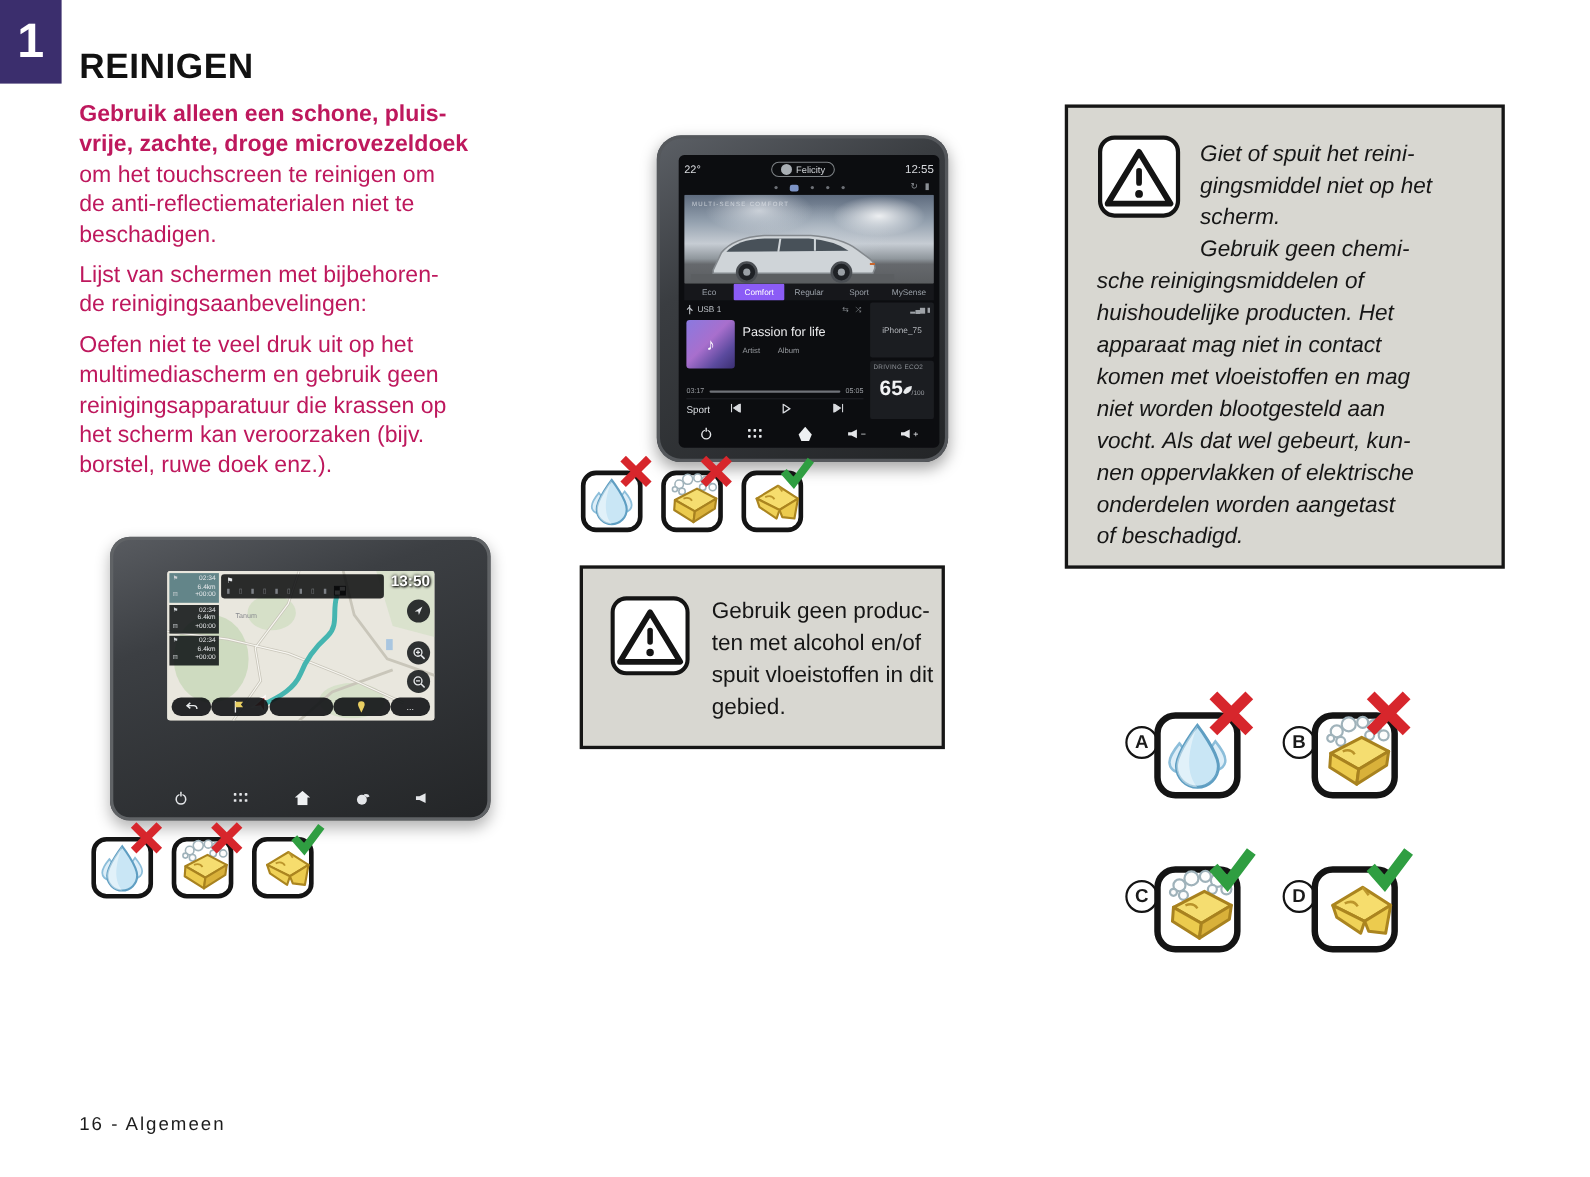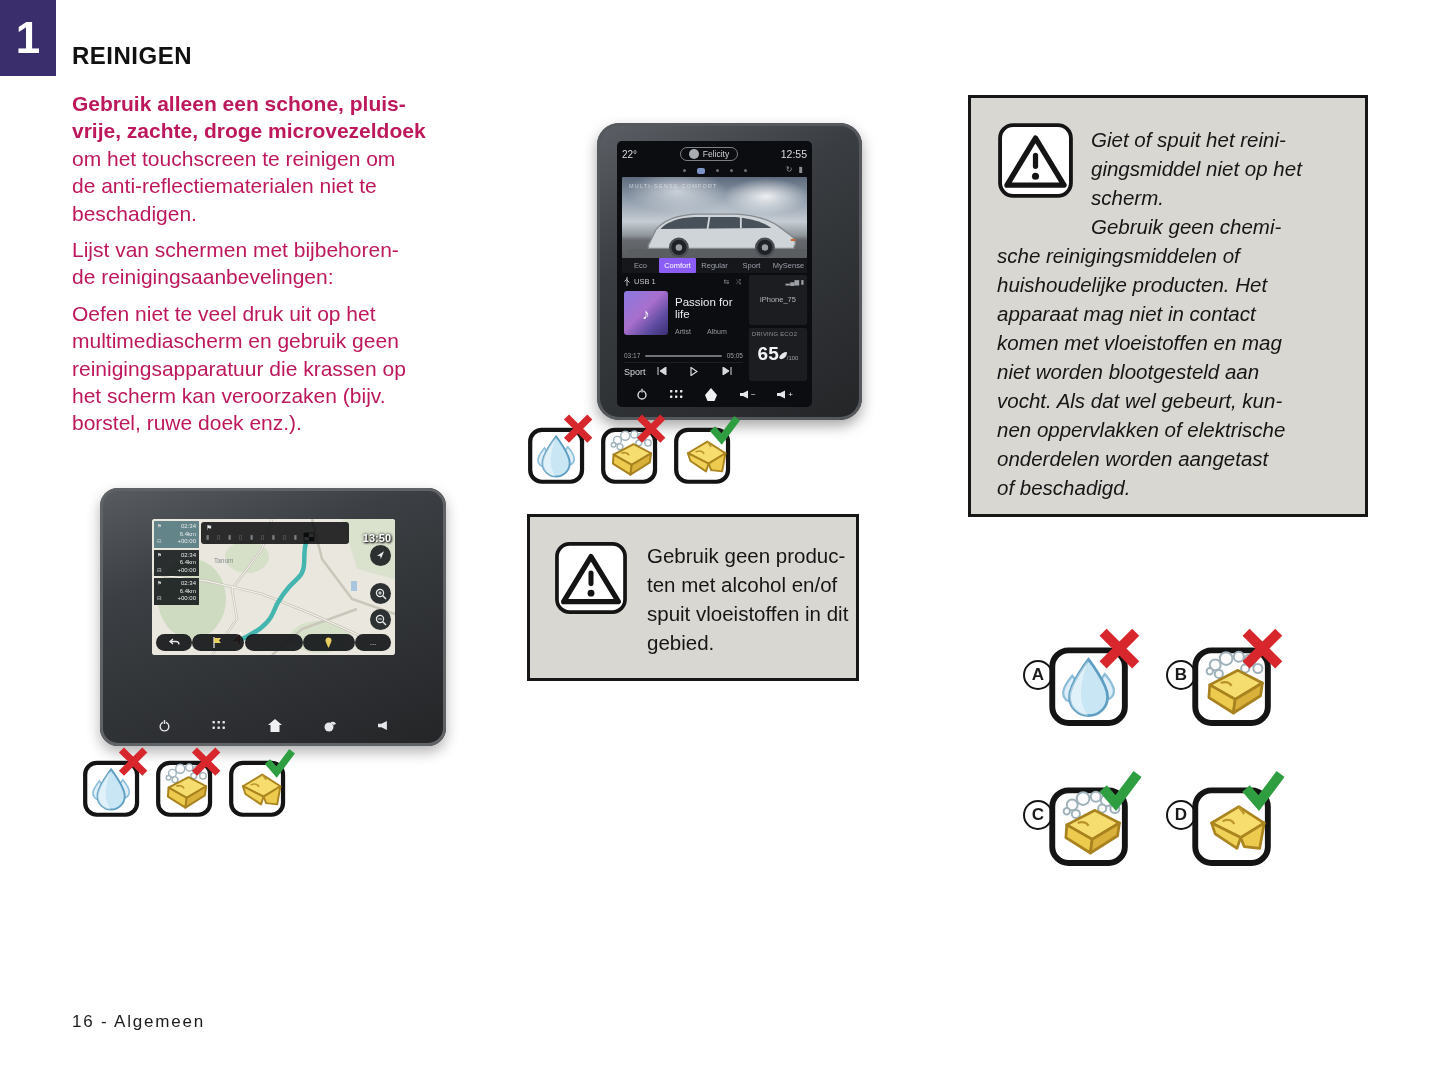--- a/index.html
+++ b/index.html
@@ -5,21 +5,21 @@
   * { margin:0; padding:0; box-sizing:border-box; }
   body { background:#fff; }
   .canvas { position:relative; width:1445px; height:1070px; background:#ffffff;
             font-family:"Liberation Sans", sans-serif; color:#1a1a1a; overflow:hidden; }
 
   
   .chapter-tab { position:absolute; left:0; top:93; width:56px; height:76px; background:#3b2e6d;
                  color:#fff; font-size:44px; font-weight:bold; display:flex; align-items:center; justify-content:center; }
 
   
-  .title { position:absolute; left:72px; top:42px; font-size:24px; font-weight:bold; letter-spacing:.5px; color:#111; }
+  .title { position:absolute; left:72px; top:42px; font-size:32px; font-weight:bold; letter-spacing:.5px; color:#111; }
   .intro { position:absolute; left:72px; top:90px; width:420px; font-size:21px; line-height:27.4px; color:#be185d; }
   .intro p { margin-bottom:9px; white-space:nowrap; }
   .intro .lead { font-weight:bold; }
 
   
   .wbox { position:absolute; background:#d8d7d1; border:3px solid #161616; }
   .wbox .warn-icon { position:absolute; width:74px; height:74px; }
   .wbox .wtext { position:absolute; font-size:20.5px; line-height:29px; color:#161616; white-space:nowrap; }
   .box-middle { left:527px; top:514px; width:332px; height:167px; }
   .box-middle .warn-icon { left:24px; top:24px; }
@@ -29,21 +29,21 @@
   .box-right .wtext-a { left:120px; top:27px; }
   .box-right .wtext-b { left:26px; top:114px; text-indent:94px; }
 
   
   .footer { position:absolute; left:72px; top:1012px; font-size:17px; letter-spacing:1.8px; color:#1c1c1c; }
 
   
   .tablet { position:absolute; left:597px; top:123px; width:265px; height:297px; border-radius:22px;
             background:linear-gradient(150deg,#5c6066 0%,#3a3d41 35%,#232527 100%);
             box-shadow:0 6px 14px rgba(0,0,0,.35), inset 0 0 0 3px #55585c; }
-  .t-screen { position:absolute; left:20px; top:18px; width:195px; height:266px; background:#0c0d10;
+  .t-screen { position:absolute; left:20px; top:18px; width:237px; height:266px; background:#0c0d10;
               border-radius:5px; display:flex; flex-direction:column; padding:3px 5px 0; }
   .t-status { height:20px; display:flex; align-items:center; justify-content:space-between; color:#d8dade; font-size:10px; }
   .t-pill { display:flex; align-items:center; gap:4px; border:1px solid #7c8084; border-radius:10px; padding:1px 8px; }
   .t-ava { width:10px; height:10px; border-radius:50%; background:#a9aeb4; }
   .t-pill span { font-size:8.5px; color:#cfd2d6; }
   .t-clock { font-size:10.5px; }
   .t-dots { position:relative; height:13px; display:flex; align-items:center; justify-content:center; gap:11px; }
   .t-dot { width:3px; height:3px; border-radius:50%; background:#6d7076; }
   .t-dot.active { width:8px; height:6px; border-radius:2px; background:#7d94c6; }
   .t-dots .t-mini { position:absolute; right:2px; top:1px; color:#8b8f95; font-size:8px; letter-spacing:2px; }
@@ -89,21 +89,21 @@
             box-shadow:0 6px 14px rgba(0,0,0,.3), inset 0 0 0 3px #606366; }
   .n-screen { position:absolute; left:52px; top:31px; width:243px; height:136px; background:#e9e7de; border-radius:3px; overflow:hidden; }
   .n-screen svg.maplayer { position:absolute; left:0; top:0; }
   .n-routes { position:absolute; left:2px; top:2px; width:45px; display:flex; flex-direction:column; gap:2px; }
   .n-route { background:rgba(16,20,22,.88); color:#e8eaec; font-size:6px; line-height:7.5px; padding:2px 3px; text-align:right; }
   .n-route.active { background:rgba(84,122,128,.9); }
   .n-route .fl { float:left; font-size:5.5px; color:#cdd1d4; }
   .n-topbar { position:absolute; left:49px; top:3px; width:148px; height:22px; background:rgba(8,9,11,.85); border-radius:3px; padding:2px 5px; }
   .n-topbar .fl { color:#e6e8ea; font-size:7px; }
   .n-topbar .ics { margin-top:1px; color:#7d8186; font-size:6px; letter-spacing:3px; }
-  .n-clock { position:absolute; right:4px; top:13px; font-size:11px; font-weight:bold; color:#fff;
+  .n-clock { position:absolute; right:4px; top:1px; font-size:14px; font-weight:bold; color:#fff;
              text-shadow:0 0 3px #000, 1px 1px 2px #000;margin-left:44px; }
   .n-btn { position:absolute; right:4px; width:21px; height:21px; border-radius:50%; background:rgba(26,29,31,.9);
            display:flex; align-items:center; justify-content:center; }
   .n-pills { position:absolute; left:4px; right:4px; bottom:4px; display:flex; justify-content:space-between; align-items:center; }
   .n-pill { height:17px; border-radius:9px; background:rgba(20,22,24,.92); display:flex; align-items:center; justify-content:center;
             color:#e7e9eb; font-size:8px; }
   .n-place { position:absolute; left:62px; top:38px; font-size:6.5px; color:#8a8c90; }
   .n-bezel { position:absolute; left:58px; right:58px; bottom:14px; display:flex; justify-content:space-between; align-items:center; }
 
   

